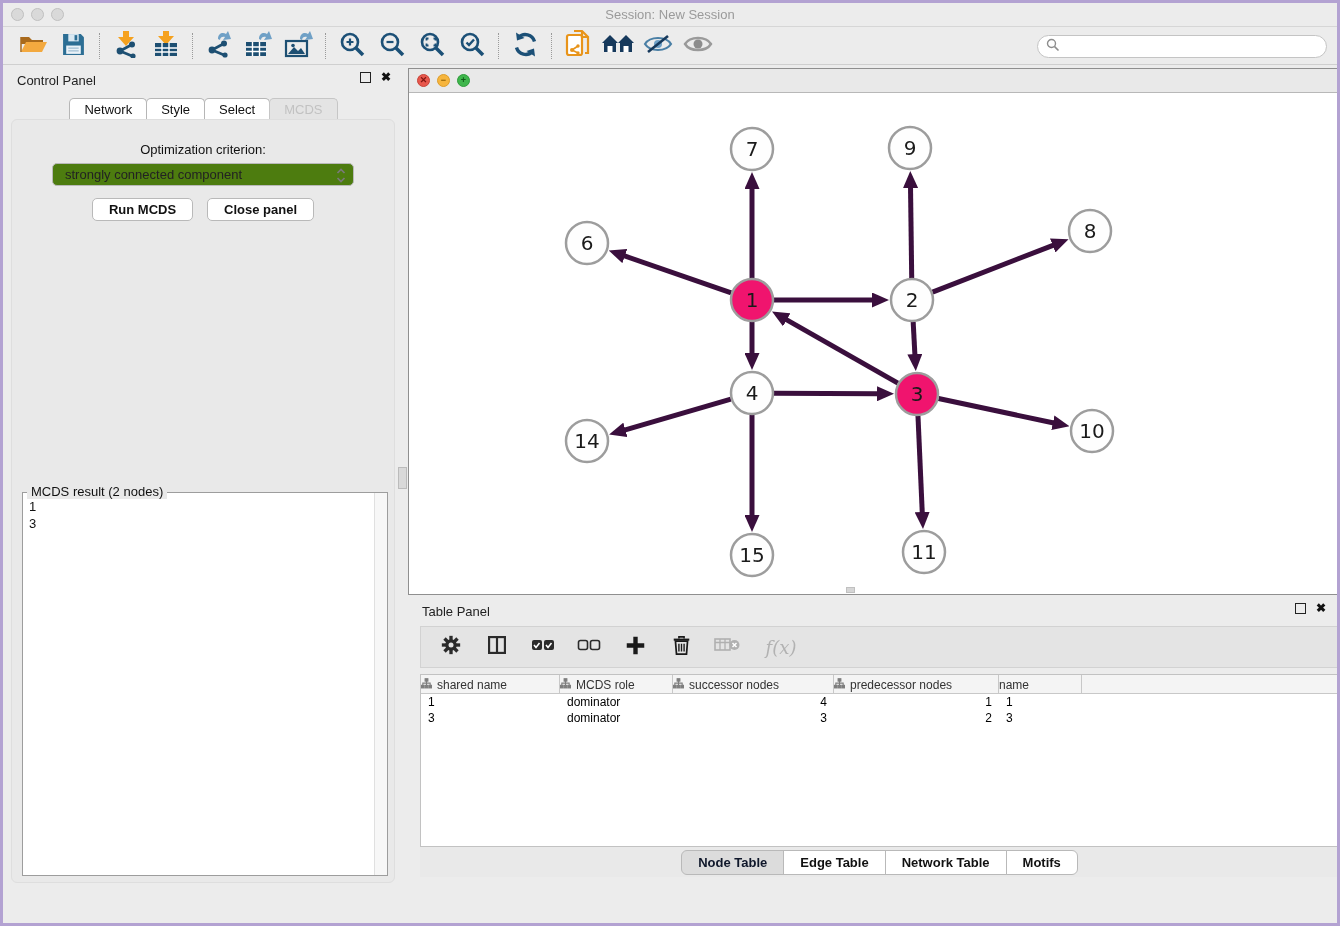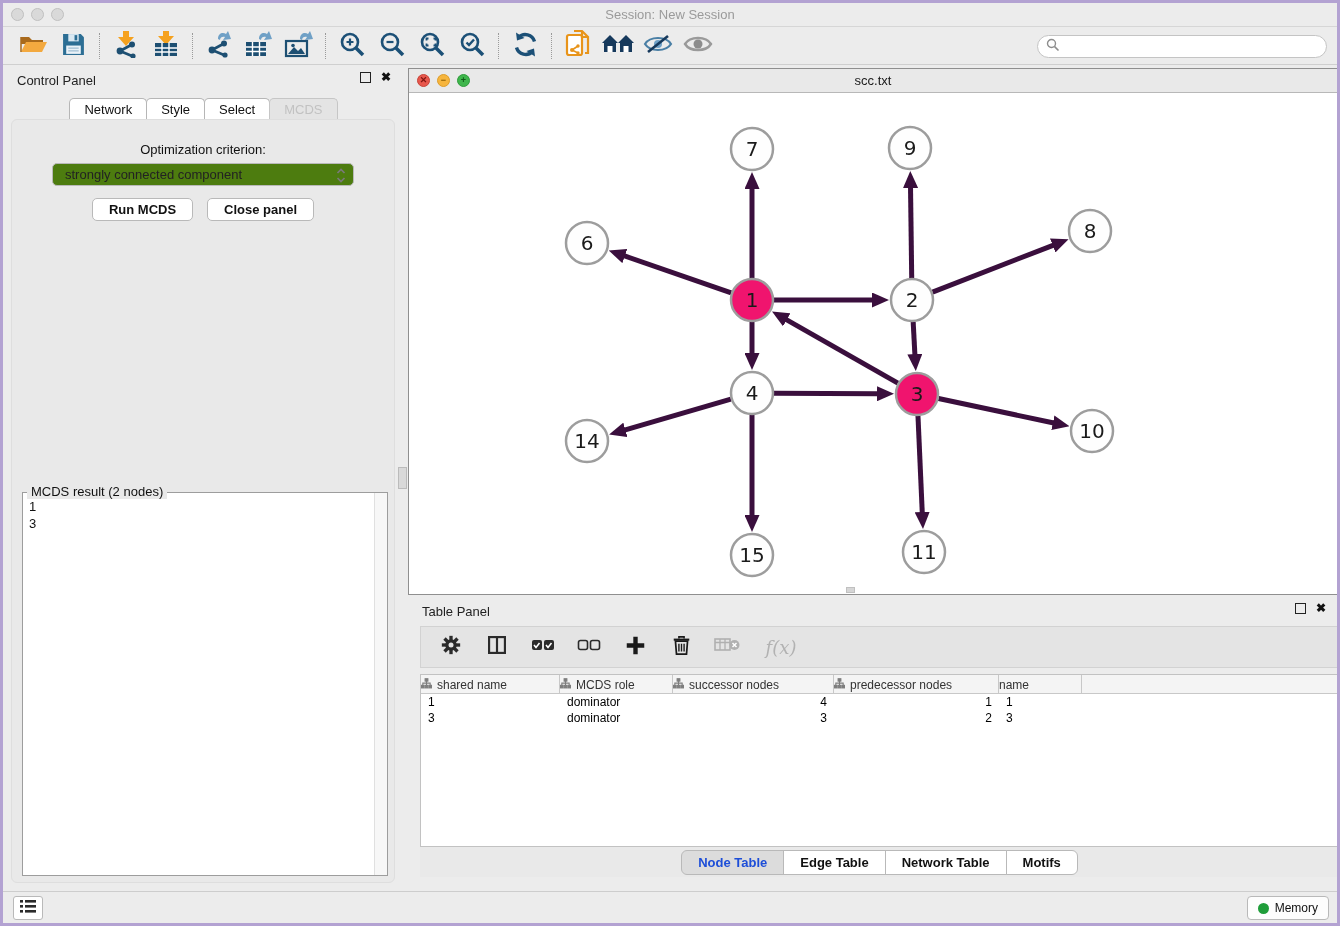--- a/index.html
+++ b/index.html
@@ -60,21 +60,21 @@
   .tp-tool { display:flex; align-items:center; justify-content:center; width:24px; height:26px; }
   .tbl { position:absolute; left:12px; right:2px; top:76px; bottom:44px; background:#fff; border:1px solid #c2c2c2; overflow:hidden; }
   .tbl-header { display:flex; height:19px; background:#f4f4f4; border-bottom:1px solid #c8c8c8; }
   .th { display:flex; align-items:center; justify-content:flex-start; gap:5px; font-size:12px; color:#333; border-right:1px solid #c8c8c8; height:19px; }
   .tbl-row { display:flex; height:16px; }
   .td { font-size:12px; color:#000; padding:1px 7px 0 7px; white-space:nowrap; overflow:hidden; }
   .tp-tabs-strip { position:absolute; left:12px; right:2px; bottom:14px; height:30px; background:#e9e9e9; display:flex; justify-content:center; align-items:center; }
   .tp-tab { font-size:13px; font-weight:bold; padding:4px 16px; background:#fff; border:1px solid #b9b9b9; margin-right:-1px; color:#111; }
   .tp-tab:first-child { border-radius:6px 0 0 6px; }
   .tp-tab:last-child { border-radius:0 6px 6px 0;text-align:center; }
-  .tp-tab.active { background:#dcdcdc; color:#1d4ed8; }
+  .tp-tab.active { background:#dcdcdc; color:#0f172a; }
   .fx { font-family:"DejaVu Serif", serif; font-style:italic; color:#b2b2b2; font-size:18px; }
   
   .statusbar { position:absolute; left:0; right:0; bottom:0; height:32px; background:#ececec; border-top:1px solid #cdcdcd; }
   .status-left-btn { position:absolute; left:10px; top:4px; width:30px; height:24px; background:#fff; border:1px solid #b9b9b9; border-radius:3px; display:flex; align-items:center; justify-content:center; }
   .memory-btn { position:absolute; right:8px; top:4px; height:24px; background:#fdfdfd; border:1px solid #b9b9b9; border-radius:4px; display:flex; align-items:center; gap:6px; padding:0 10px; font-size:12px; color:#111; }
   .memory-dot { width:11px; height:11px; border-radius:50%; }
 </style>
 </head>
 <body>
 
@@ -309,21 +309,20 @@
       <span class="grip"></span>
     </div>
 
   <div class="net-window">
     <div class="net-titlebar">
       <div class="net-traffic">
         <span class="dot dot-red">✕</span>
         <span class="dot dot-yellow">−</span>
         <span class="dot dot-green">+</span>
       </div>
-      <div class="net-title">scc.txt</div>
     </div>
     <div class="net-canvas">
       <svg id="graph-svg" width="928" height="501" viewBox="0 0 928 501">
           <defs>
             <marker id="arrow" markerUnits="userSpaceOnUse" markerWidth="17" markerHeight="15" viewBox="0 0 17 15" refX="1" refY="7.5" orient="auto">
               <path d="M0 0 L17 7.5 L0 15 z" fill="#3a0f3d"></path>
             </marker>
           </defs>
           <line x1="343" y1="185" x2="343" y2="95" stroke="#3a0f3d" stroke-width="5" marker-end="url(#arrow)"></line>
           <line x1="322.2058154797033" y1="199.81655443844295" x2="214.8624180132532" y2="162.73428985912383" stroke="#3a0f3d" stroke-width="5" marker-end="url(#arrow)"></line>
@@ -544,34 +543,14 @@
     <div class="tp-tabs-strip">
       <div id="tp-tabs" style="display:flex;">
           <div class="tp-tab active">Node Table</div>
           <div class="tp-tab">Edge Table</div>
           <div class="tp-tab">Network Table</div>
           <div class="tp-tab">Motifs</div>
         </div>
     </div>
   </div>
 
-  <div class="statusbar">
-    <span class="status-left-btn">
-      <span>
-        <svg width="18" height="15" viewBox="0 0 18 15">
-            <g fill="#2b2b2b">
-              <rect x="1" y="1" width="3" height="2.6"></rect>
-              <rect x="6" y="1" width="11" height="2.6"></rect>
-              <rect x="1" y="6" width="3" height="2.6"></rect>
-              <rect x="6" y="6" width="11" height="2.6"></rect>
-              <rect x="1" y="11" width="3" height="2.6"></rect>
-              <rect x="6" y="11" width="11" height="2.6"></rect>
-            </g>
-          </svg>
-      </span>
-    </span>
-    <span class="memory-btn">
-      <span class="memory-dot" id="memory-dot" style="background: rgb(31, 157, 58);"></span>
-      <span>Memory</span>
-    </span>
-  </div>
 
 </div>
 
 </body></html>

